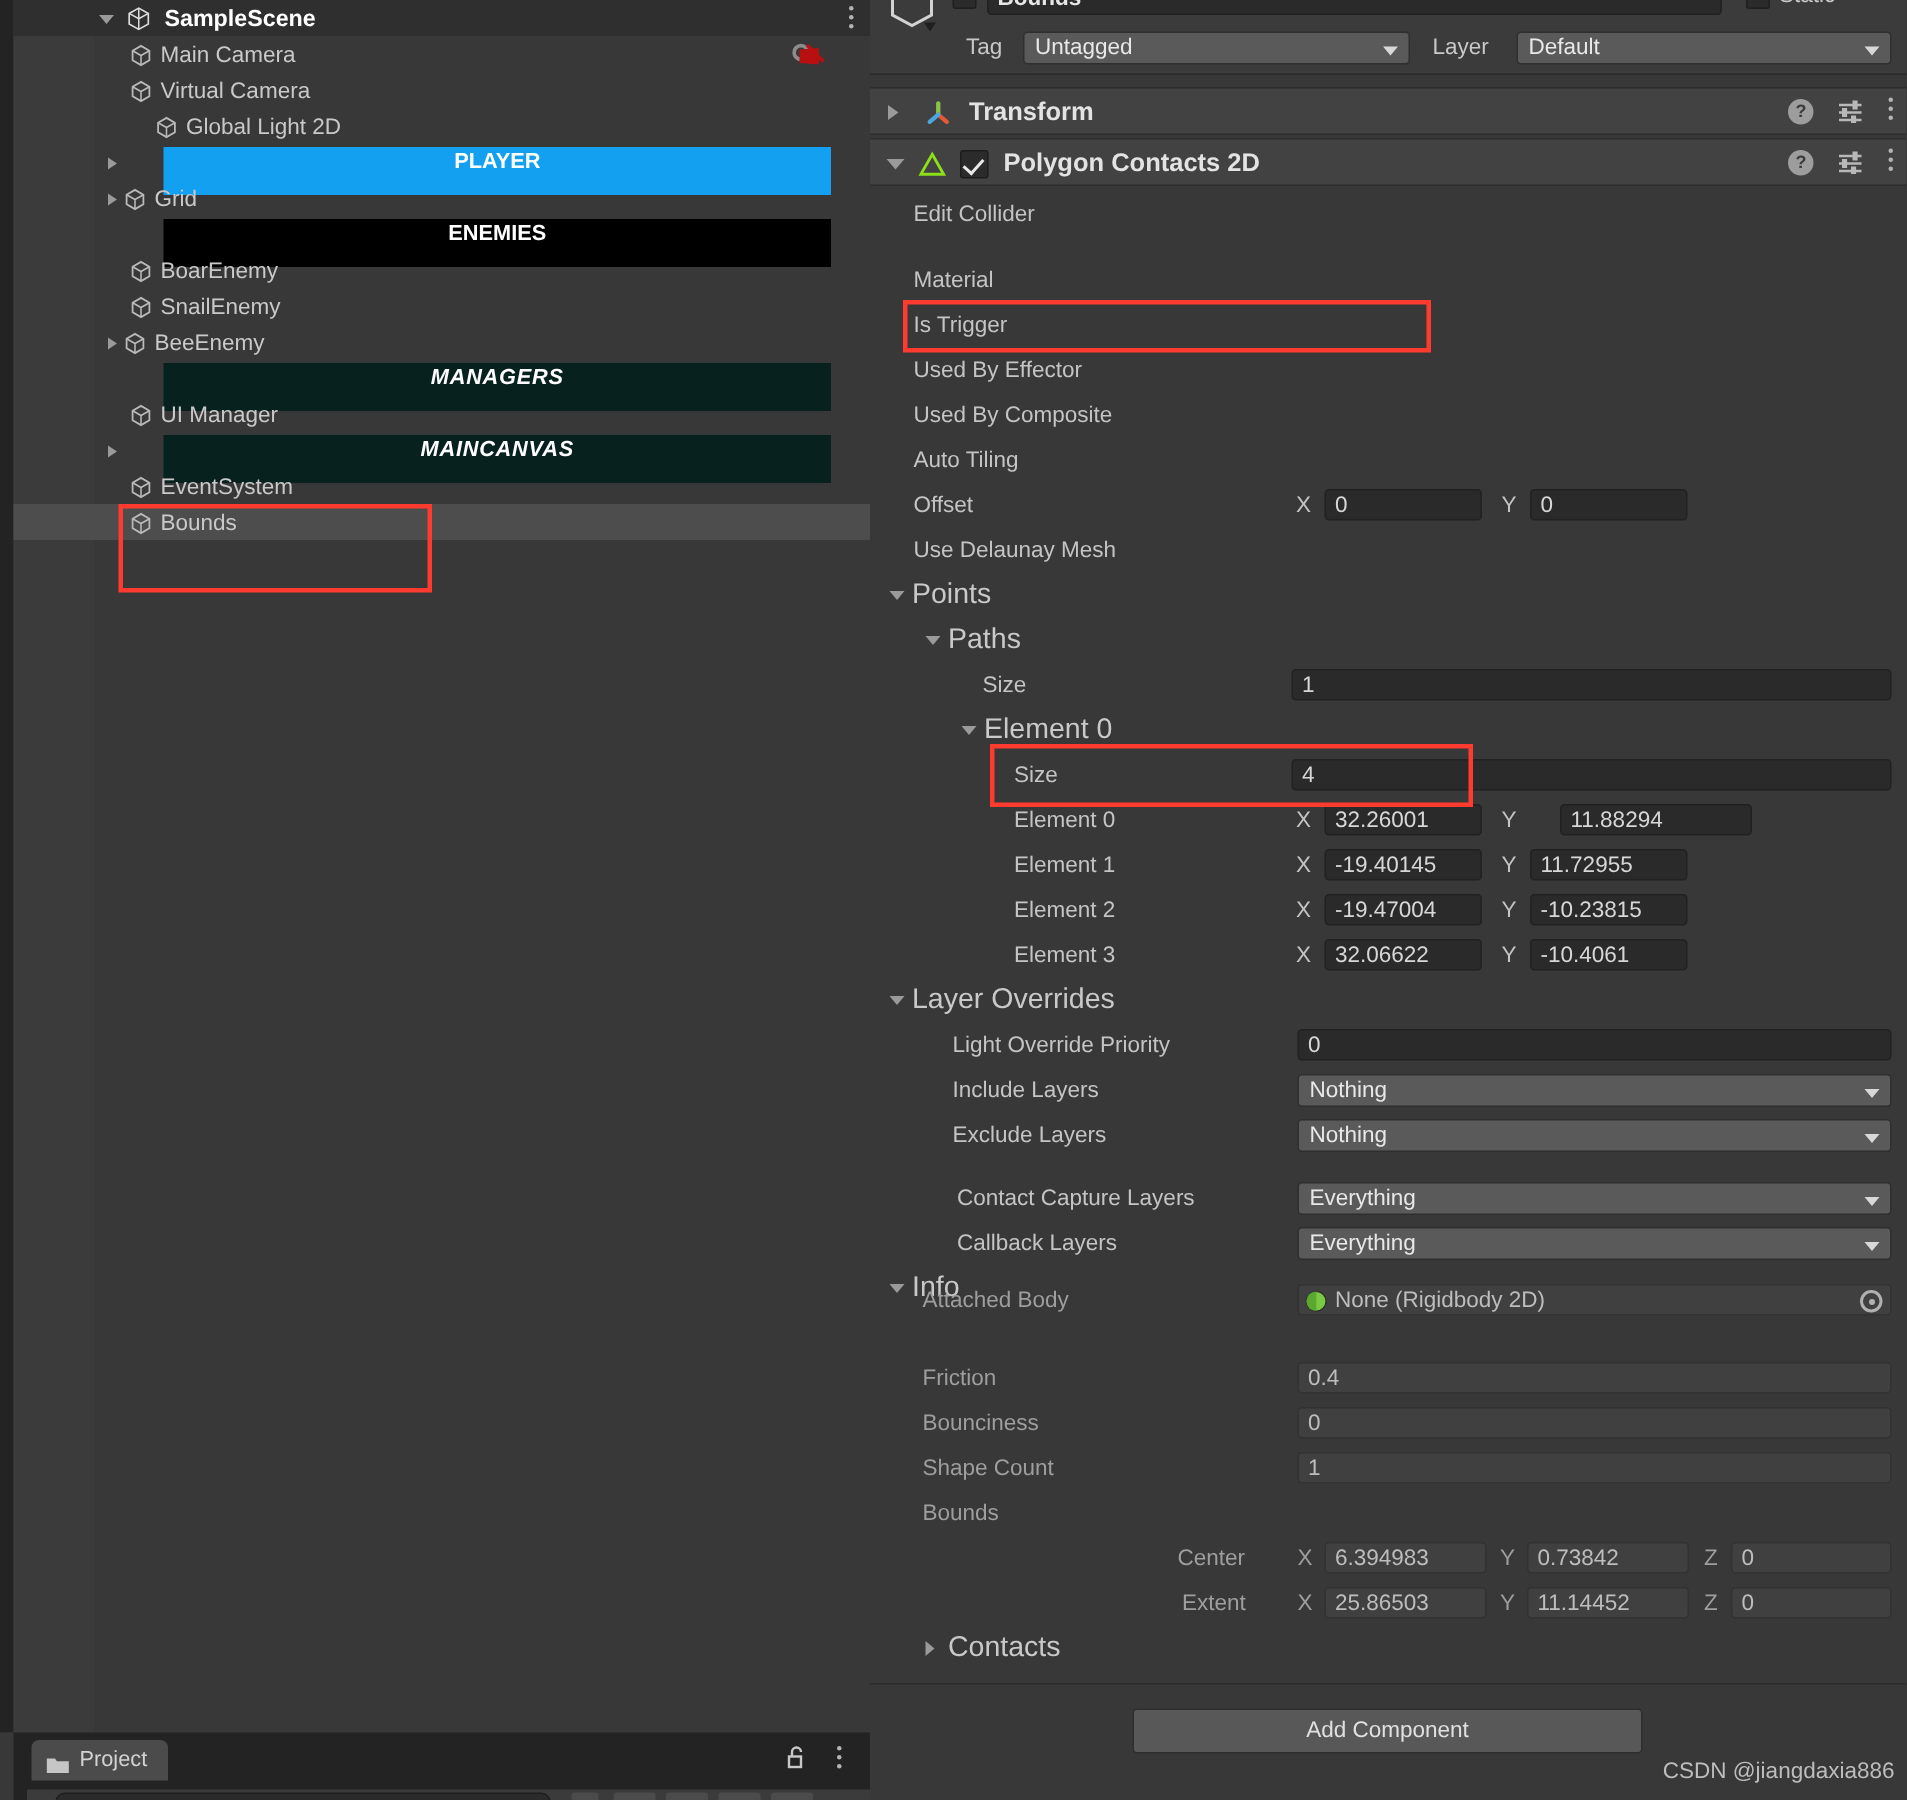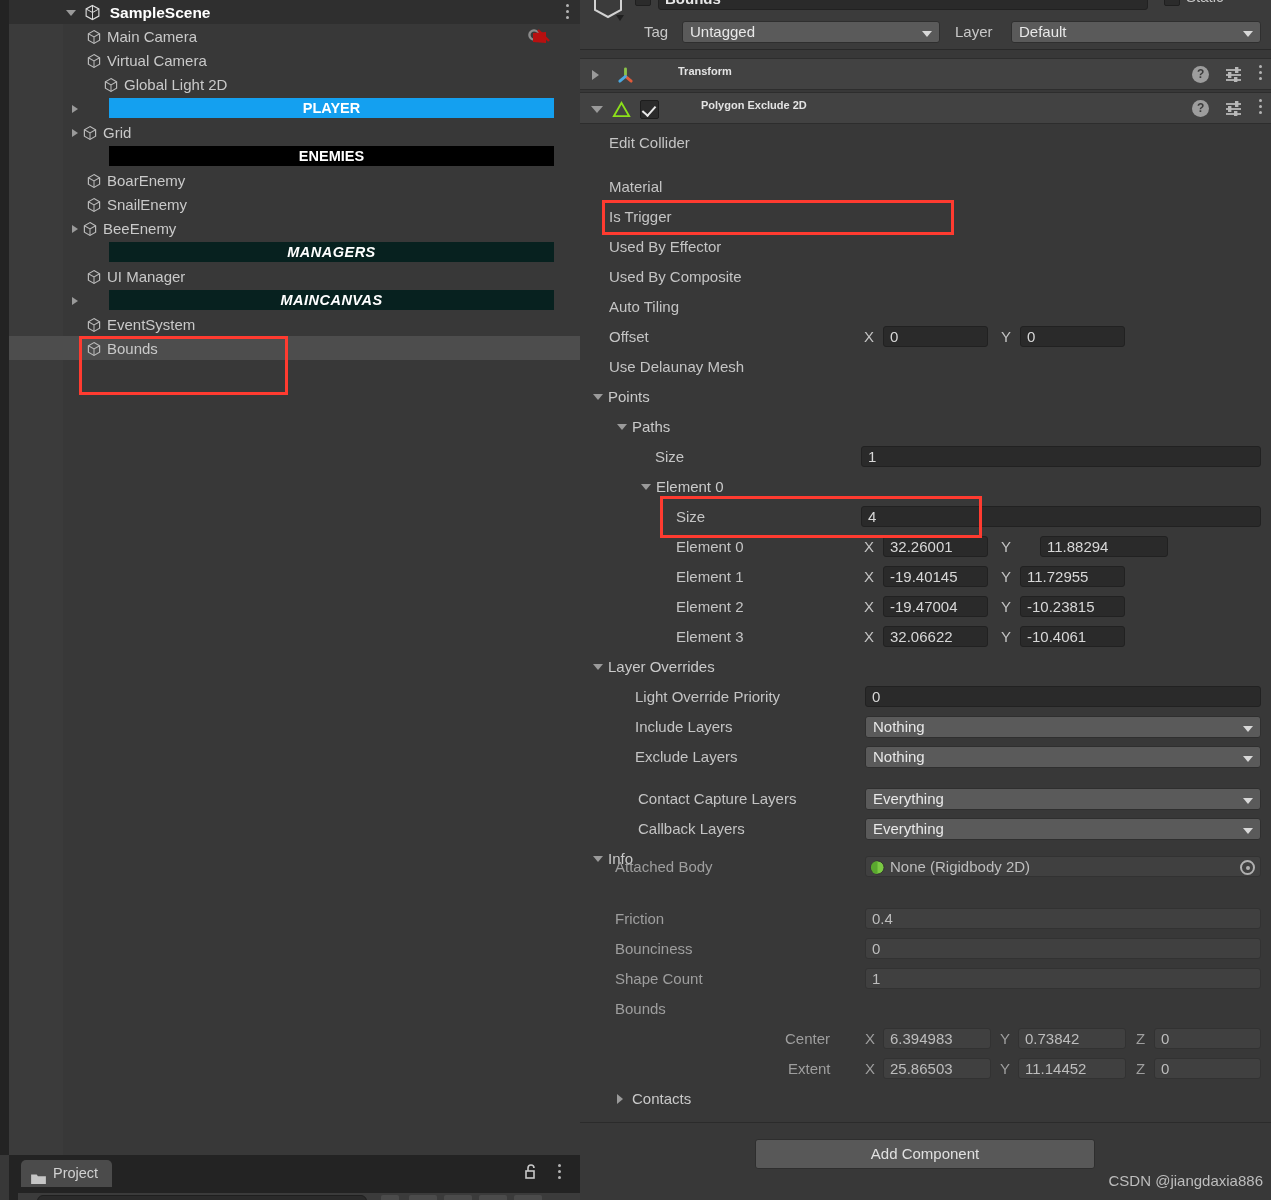--- a/index.html
+++ b/index.html
@@ -37,21 +37,21 @@
   }
   .h-tri-space{display:inline-block;width:10px;margin-right:4px;}
   .h-label{vertical-align:middle;font-size:15px;color:#c9c9c9;}
   .h-label.root{color:#ffffff;font-weight:bold;font-size:15.5px;}
 
   .unity-logo{display:inline-block;width:17px;height:17px;vertical-align:middle;margin-right:5px;margin-bottom:2px;}
   .cube-ico{display:inline-block;width:16px;height:16px;vertical-align:middle;margin-right:5px;margin-bottom:2px;}
 
   
   .divider-row{
-    position:absolute;left:100px;right:26px;height:20px;line-height:20px;
+    position:absolute;left:100px;right:26px;height:32px;line-height:20px;
     text-align:center;font-weight:bold;font-size:14.5px;
   }
   .div-player{background:#14a0f0;color:#ffffff;}
   .div-enemies{background:#000000;color:#ffffff;}
   .div-managers{background:#07211f;color:#ffffff;font-style:italic;letter-spacing:.5px;}
   .div-canvas{background:#07211f;color:#ffffff;font-style:italic;letter-spacing:.5px;}
 
   .kebab-hier{position:absolute;right:10px;top:4px;}
   .kebab{display:inline-block;width:4px;}
   .kebab i{display:block;width:3px;height:3px;border-radius:50%;background:#b4b4b4;margin-bottom:3px;}
@@ -102,21 +102,21 @@
   .dd-layer{left:431px;top:3px;width:250px;}
 
   
   .comp-header{
     position:absolute;left:0;width:691px;height:32px;background:#424242;
     border-top:1px solid #2d2d2d;border-bottom:1px solid #2d2d2d;
   }
   .ch-tri{position:absolute;left:12px;top:11px;width:0;height:0;}
   .ch-tri.closed{border-left:7px solid #9a9a9a;border-top:5px solid transparent;border-bottom:5px solid transparent;}
   .ch-tri.open{border-left:6px solid transparent;border-right:6px solid transparent;border-top:7px solid #9a9a9a;}
-  .ch-title{position:absolute;left:66px;top:6px;font-size:11px;font-weight:bold;color:#e3e3e3;margin-left:32px;}
+  .ch-title{position:absolute;left:66px;top:6px;font-size:17px;font-weight:bold;color:#e3e3e3;}
   .ch-icons{position:absolute;right:8px;top:6px;}
   .ico-help{display:inline-block;width:17px;height:17px;border-radius:50%;background:#9d9d9d;color:#3b3b3b;font-size:12px;font-weight:bold;text-align:center;line-height:17px;vertical-align:middle;}
   .ico-prefs{display:inline-block;width:18px;height:17px;vertical-align:middle;margin:0 12px;}
   .ico-kebab{display:inline-block;vertical-align:middle;}
 
   
   .row{position:absolute;left:0;width:691px;height:30px;}
   .rlabel{position:absolute;font-size:15px;color:#c4c4c4;line-height:30px;}
   .rlabel.dim{color:#9e9e9e;}
   .field{
@@ -125,21 +125,21 @@
   }
   .field.lite{background:#404040;border-color:#323232;color:#bdbdbd;}
   .objdot{position:absolute;right:5px;top:3px;width:15px;height:15px;border-radius:50%;border:2px solid #b0b0b0;}
   .objdot:after{content:"";position:absolute;left:3.5px;top:3.5px;width:4px;height:4px;border-radius:50%;background:#b0b0b0;}
   .checkbox{position:absolute;width:18px;height:18px;background:#2b2b2b;border:1px solid #1d1d1d;border-radius:2px;}
   .checkbox.checked:after{
     content:"";position:absolute;left:4px;top:2px;width:6px;height:11px;
     border:solid #e9e9e9;border-width:0 2.6px 2.6px 0;transform:rotate(42deg);
   }
   .axis{position:absolute;font-size:15px;color:#c4c4c4;line-height:30px;}
-  .foldout{position:absolute;font-size:15px;color:#c9c9c9;line-height:30px;}
+  .foldout{position:absolute;font-size:19px;color:#c9c9c9;line-height:30px;}
   .ftri{position:absolute;width:0;height:0;}
   .ftri.open{border-left:5.5px solid transparent;border-right:5.5px solid transparent;border-top:6.5px solid #9a9a9a;}
   .ftri.closed{border-left:6.5px solid #9a9a9a;border-top:5px solid transparent;border-bottom:5px solid transparent;}
 
   
   .ins-divider{position:absolute;left:0;top:1122px;width:691px;height:1px;background:#2b2b2b;}
   .add-comp{
     position:absolute;left:175px;top:1139px;width:340px;height:30px;background:#585858;
     border:1px solid #2e2e2e;border-radius:3px;color:#e0e0e0;font-size:15px;
     text-align:center;line-height:28px;
@@ -311,21 +311,21 @@
     </div>
 
     <div class="comp-header" style="top:92px;">
       <span class="ch-tri open" style="left:11px;top:13px;"></span>
       <span style="position:absolute;left:32px;top:7px;">
         <svg viewBox="0 0 20 20" width="19" height="19">
           <path d="M10 3 L18 17 L2 17 Z" fill="none" stroke="#8ce01a" stroke-width="2"></path>
         </svg>
       </span>
       <span class="checkbox checked" style="left:60px;top:7px;width:19px;height:19px;"></span>
-      <span class="ch-title" style="left:89px;">Polygon Exclude 2D</span>
+      <span class="ch-title" style="left:89px;">Polygon Contacts 2D</span>
       <span class="ch-icons">
         <span class="ico-help">?</span>
         <span class="ico-prefs">
           <svg viewBox="0 0 18 17" width="18" height="17">
             <line x1="1" y1="4" x2="16" y2="4" stroke="#b8b8b8" stroke-width="1.8"></line>
             <line x1="1" y1="9" x2="16" y2="9" stroke="#b8b8b8" stroke-width="1.8"></line>
             <line x1="1" y1="14" x2="16" y2="14" stroke="#b8b8b8" stroke-width="1.8"></line>
             <rect x="10" y="1" width="3.4" height="6" fill="#b8b8b8"></rect>
             <rect x="3" y="6" width="3.4" height="6" fill="#b8b8b8"></rect>
             <rect x="9" y="11" width="3.4" height="5" fill="#b8b8b8"></rect>

